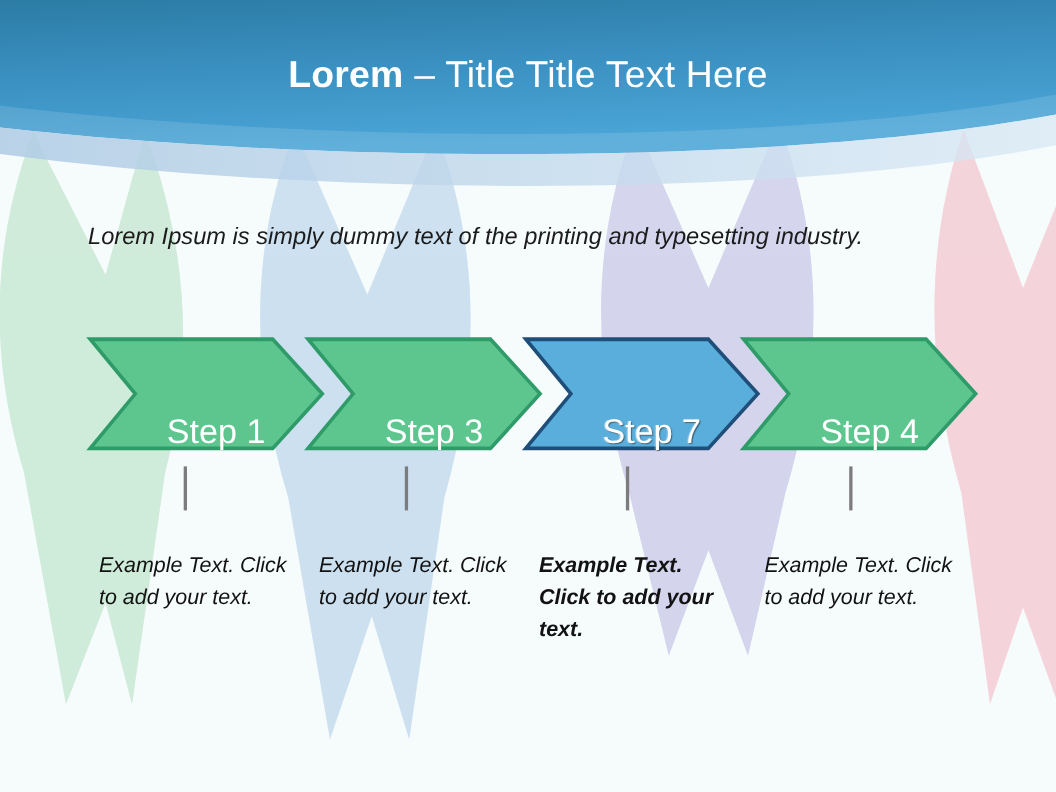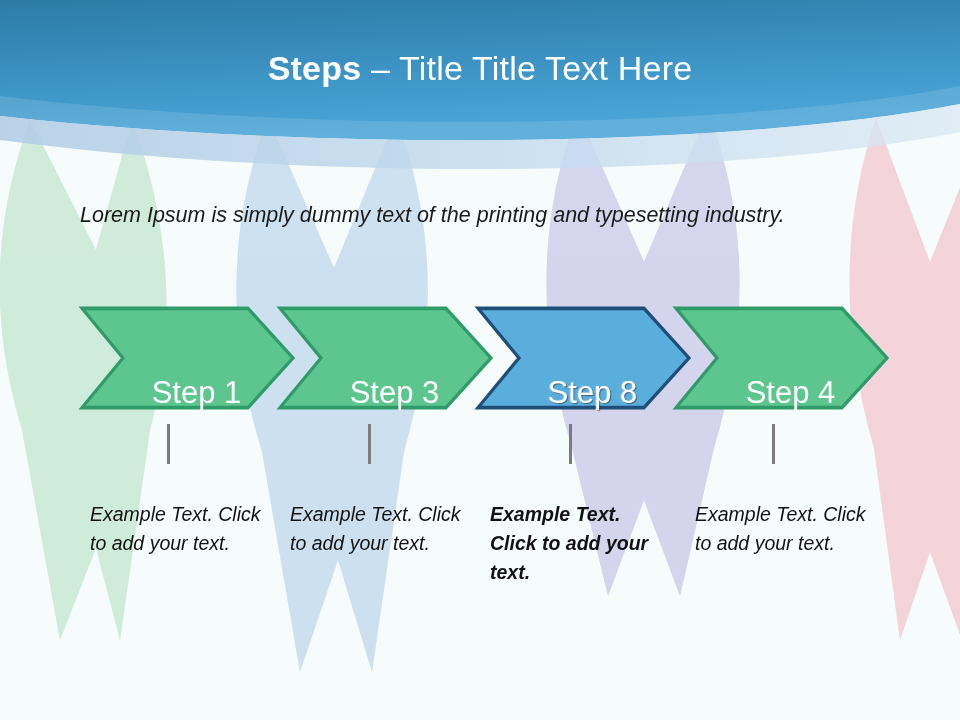--- a/index.html
+++ b/index.html
@@ -207,21 +207,21 @@
 
       <path d="M0,0 L960,0 L960,104 C 720,150 300,150 0,116 Z" fill="url(#hdrGrad)"></path>
 
       <path d="M0,116 C 300,150 720,150 960,104 L960,132 C 720,180 300,180 0,140 Z" fill="url(#bandGrad)"></path>
 
       <path d="M0,96 C 300,132 720,132 960,86 L960,104 C 720,150 300,150 0,116 Z" fill="#ffffff" opacity="0.12"></path>
     </svg>
   </div>
 
   <div class="slide-title">
-    <span class="t-strong">Steps</span><span class="t-rest"> – Title Title Text Here</span>
+    <span class="t-strong">Lorem</span><span class="t-rest"> – Title Title Text Here</span>
   </div>
 
   <div class="body-text">Lorem Ipsum is simply dummy text of the printing and typesetting industry.</div>
 
   <div class="chevron-row">
 
     <div class="chev" style="left:80px; width:215px;">
       <svg viewBox="0 0 215 88" preserveAspectRatio="none">
         <path d="M2,2 L168,2 L213,44 L168,86 L2,86 L43,44 Z" fill="#5DC68F" stroke="#2E9B69" stroke-width="3" stroke-linejoin="miter"></path>
       </svg>
@@ -232,21 +232,21 @@
       <svg viewBox="0 0 215 88" preserveAspectRatio="none">
         <path d="M2,2 L168,2 L213,44 L168,86 L2,86 L43,44 Z" fill="#5DC68F" stroke="#2E9B69" stroke-width="3" stroke-linejoin="miter"></path>
       </svg>
       <span class="chev-label">Step 3</span>
     </div>
 
     <div class="chev is-active" style="left:476px; width:215px;">
       <svg viewBox="0 0 215 88" preserveAspectRatio="none">
         <path d="M2,2 L168,2 L213,44 L168,86 L2,86 L43,44 Z" fill="#5AAEDC" stroke="#1F4E79" stroke-width="3" stroke-linejoin="miter"></path>
       </svg>
-      <span class="chev-label">Step 8</span>
+      <span class="chev-label">Step 7</span>
     </div>
 
     <div class="chev" style="left:674px; width:215px;">
       <svg viewBox="0 0 215 88" preserveAspectRatio="none">
         <path d="M2,2 L168,2 L213,44 L168,86 L2,86 L43,44 Z" fill="#5DC68F" stroke="#2E9B69" stroke-width="3" stroke-linejoin="miter"></path>
       </svg>
       <span class="chev-label">Step 4</span>
     </div>
   </div>
 

